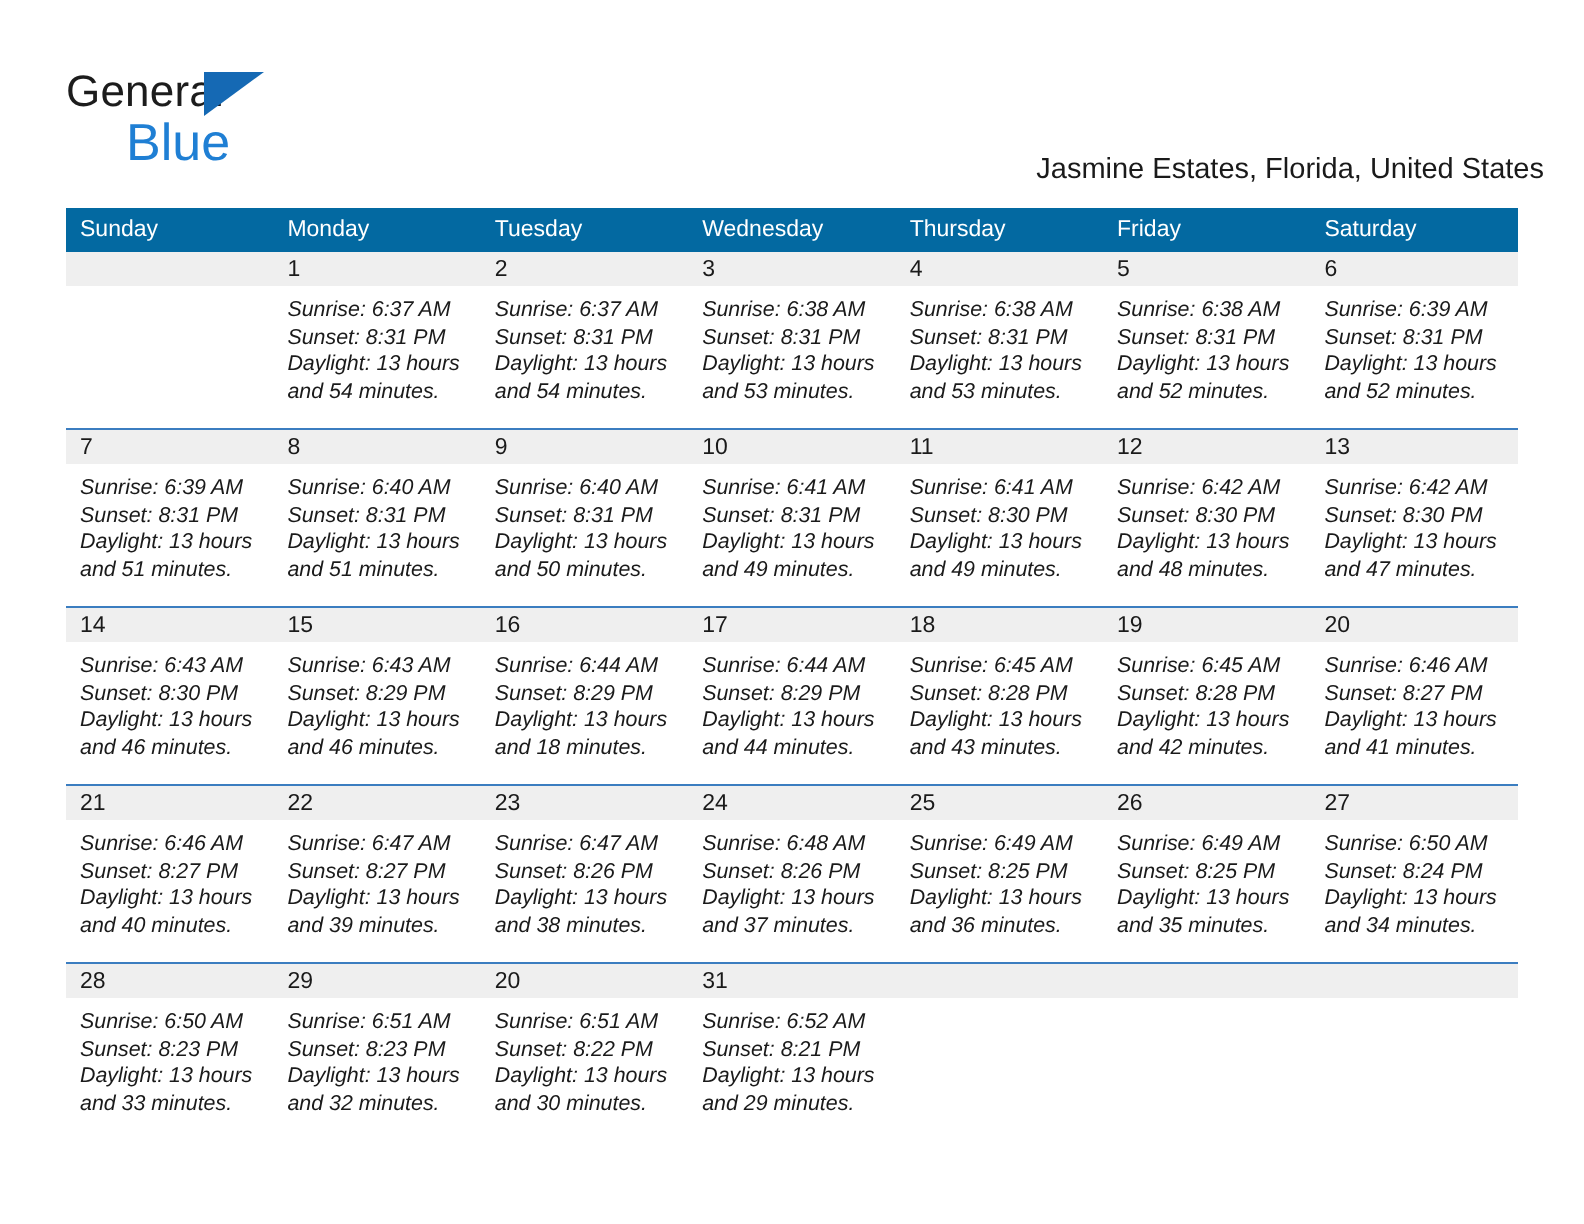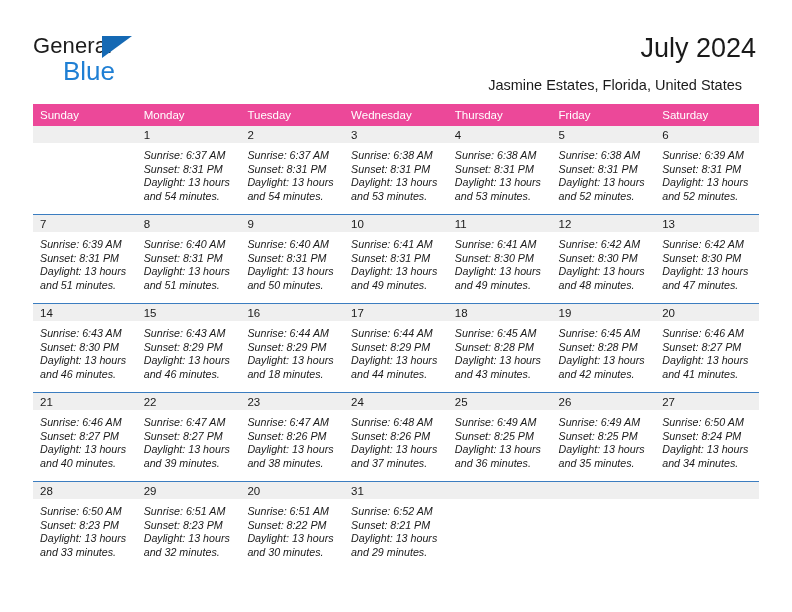--- a/index.html
+++ b/index.html
@@ -66,39 +66,39 @@
     position: absolute;
     right: 36px;
     top: 33px;
     font-size: 27px;
     color: #1a1a1a;
     text-align: right;
     white-space: nowrap;
   }
   .subtitle {
     position: absolute;
-    right: 50px;
+    right: 20px;
     top: 77px;
     font-size: 14.5px;
     color: #1a1a1a;
     text-align: left;
     white-space: nowrap;
   }
 
   
   .calendar {
     position: absolute;
     left: 33px;
     top: 104px;
     width: 726px;
     border-collapse: collapse;
     table-layout: fixed;
   }
   .calendar th {
-    background: #ec4899;
+    background: #0369a1;
     color: #ffffff;
     font-size: 11.5px;
     font-weight: normal;
     text-align: left;
     padding: 5px 0 5px 7px;
     height: 11px;
     border: none;
   }
   .calendar td {
     vertical-align: top;
@@ -146,21 +146,20 @@
 <div class="page">
 
   <div class="top">
 
     <div class="logo">
       <span class="logo-general">General</span>
       <span class="logo-tri"></span>
       <span class="logo-blue">Blue</span>
     </div>
 
-    <div class="title">July 2024</div>
     <div class="subtitle">Jasmine Estates, Florida, United States</div>
 
   </div>
 
   <table class="calendar">
     <thead>
       <tr>
         <th>Sunday</th>
         <th>Monday</th>
         <th>Tuesday</th>

